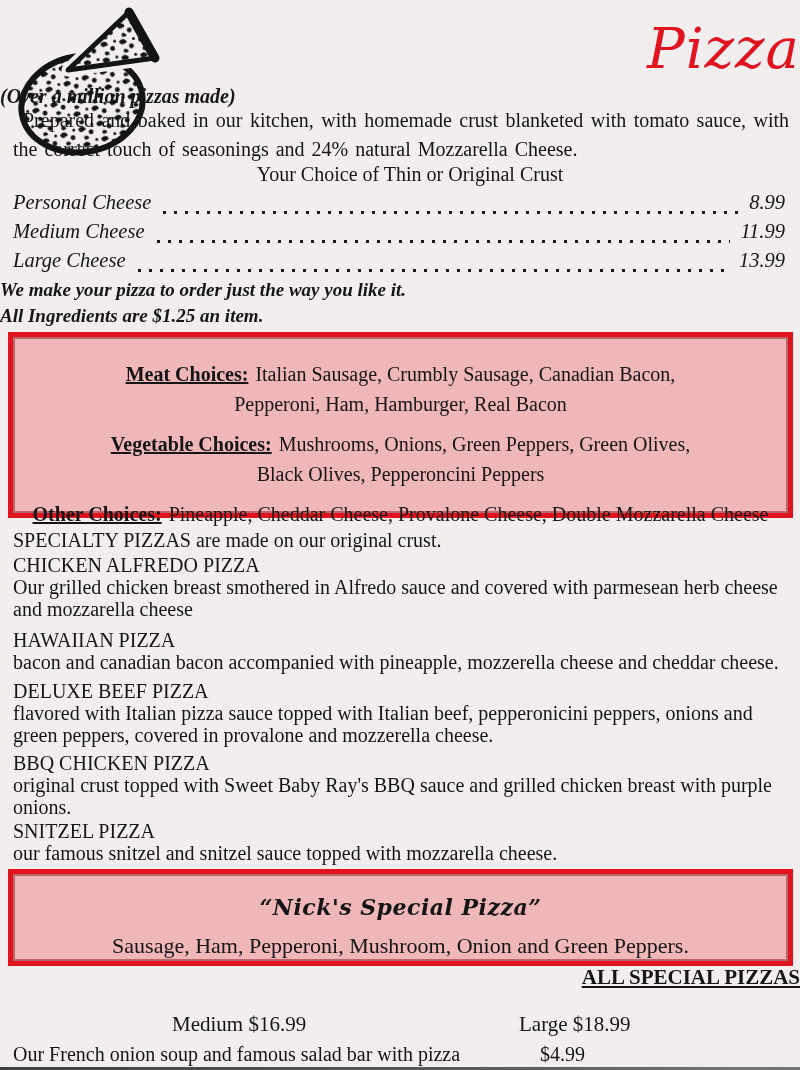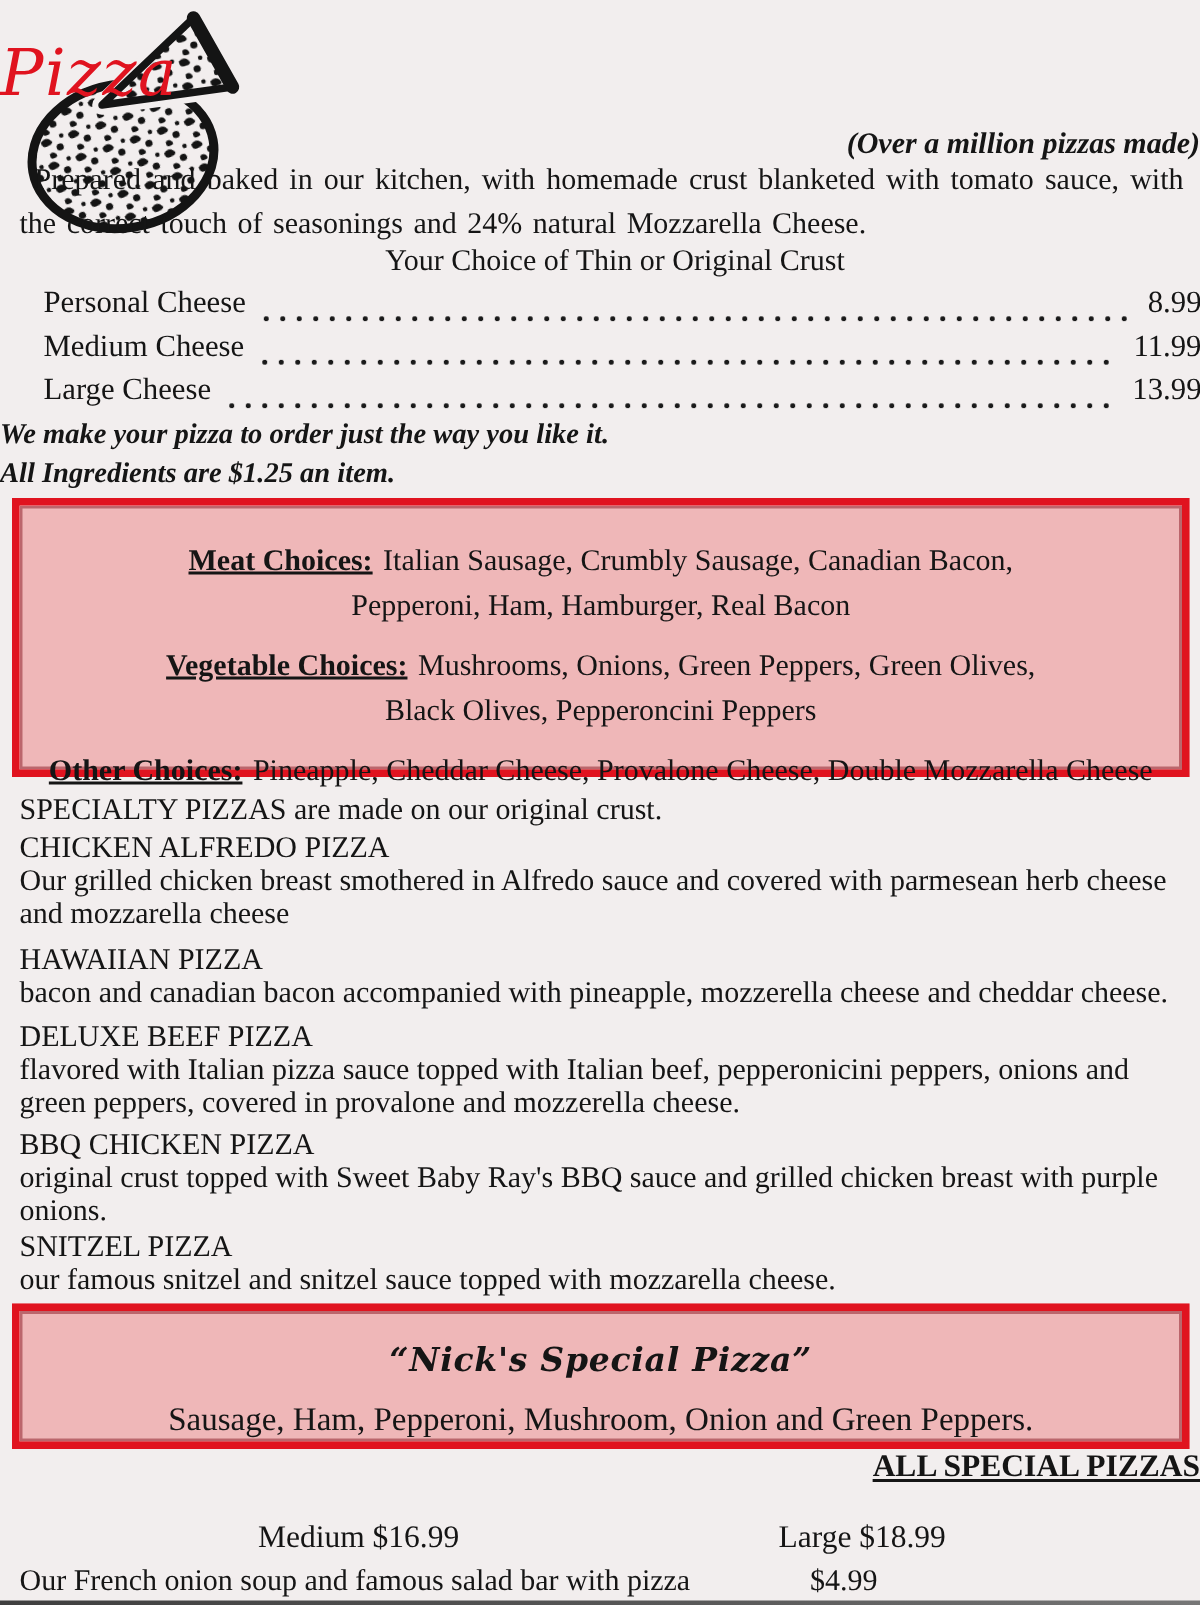--- a/index.html
+++ b/index.html
@@ -9,49 +9,49 @@
     background: var(--page-bg, #f2eeee);
     font-family: "Liberation Serif", "DejaVu Serif", serif;
     color: #151515;
   }
   .abs { position: absolute; }
 
   
   #pizza-art { left: 16px; top: 4px; width: 146px; height: 152px; }
   #title {
     top: 16px; left: 0; width: 100%;
-    text-align: left;
+    text-align: right;
     font-style: italic;
-    font-size: 43px;
+    font-size: 56px;
     line-height: 66px;
     color: var(--accent-red, #e0131f);
     letter-spacing: 1px;
     font-family: "DejaVu Serif", "Liberation Serif", serif;
   }
   #subtitle {
     top: 84px; left: 0; width: 100%;
-    text-align: right;
+    text-align: left;
     font-weight: bold; font-style: italic;
     font-size: 20px; line-height: 24px;
   }
   #intro {
     top: 106px; left: 13px; width: 776px;
     font-size: 20px; line-height: 29px;
     text-align: justify;
     text-indent: 10px;
     word-spacing: 2px;
   }
   #crust-line {
     top: 161px; left: 0; width: 100%;
     text-align: center;
     font-size: 20px; line-height: 26px; padding-left: 20px;
   }
 
   
-  #price-list { top: 191px; left: 29px; width: 772px; }
+  #price-list { top: 191px; left: 13px; width: 772px; font-style: italic; }
   .price-row { display: flex; align-items: baseline; height: 29px; font-size: 20.5px; }
   .price-row .leader {
     flex: 1 1 auto;
     align-self: flex-end;
     height: 7px;
     margin: 0 10px 4px 8px;
     background-image: radial-gradient(circle at 50% 50%, #1a1a1a 1.5px, rgba(0,0,0,0) 1.9px);
     background-size: 11px 7px;
     background-repeat: repeat-x;
     background-position: left bottom;

